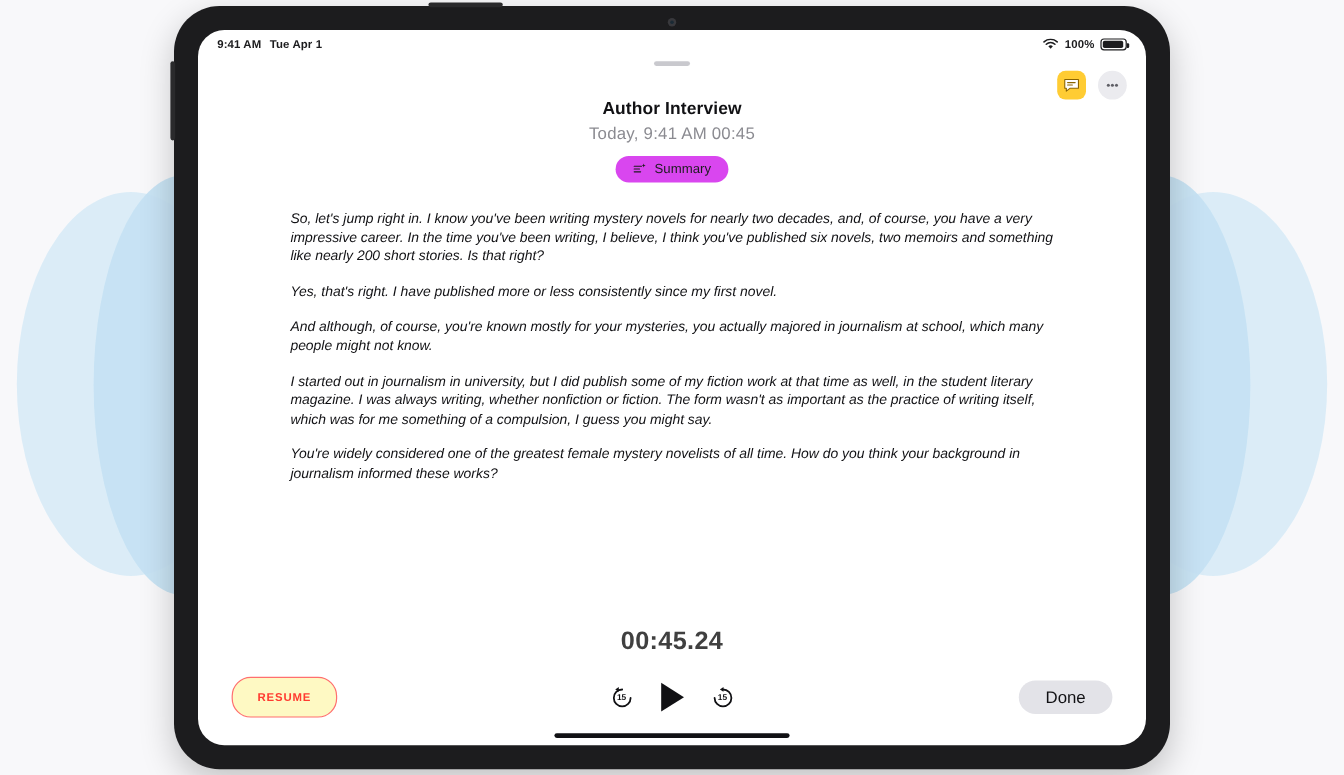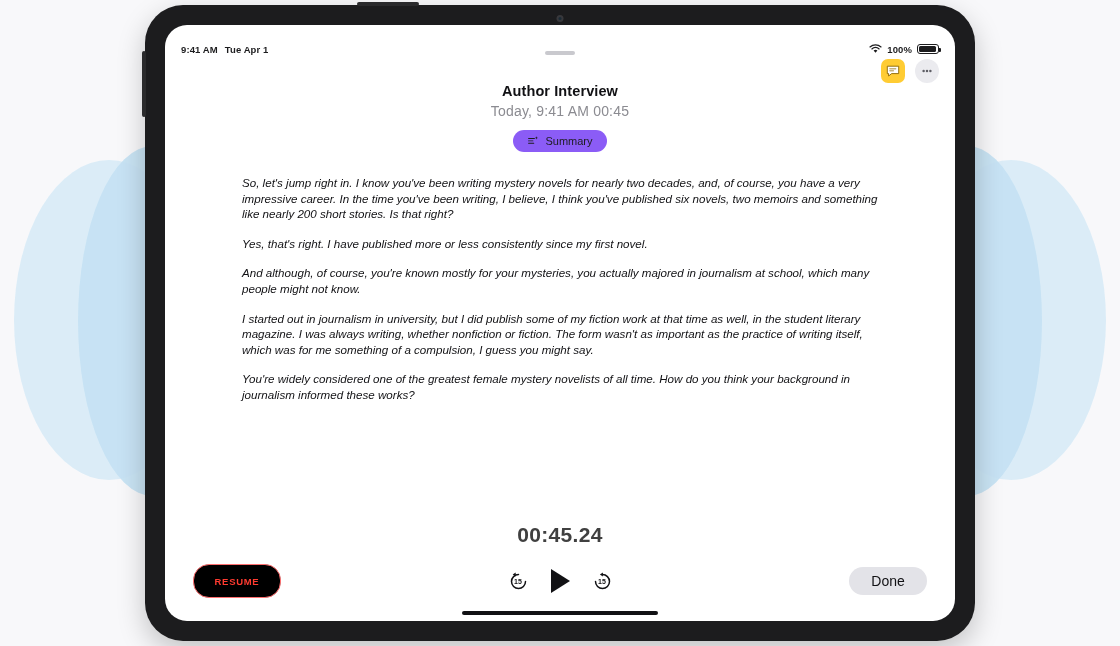--- a/index.html
+++ b/index.html
@@ -119,21 +119,21 @@
     top: 1.5px;
     width: 3px;
     height: 3px;
     background: #1a2a35;
     border-radius: 50%;
   }
 
   
   #status-bar {
     position: absolute;
-    top: 12px;
+    top: 0;
     left: 0;
     right: 0;
     height: 24px;
     display: flex;
     align-items: center;
     justify-content: space-between;
     padding: 0 16px;
     font-size: 9.5px;
     color: #1c1c1e;
     letter-spacing: 0.1px;
@@ -246,21 +246,21 @@
   }
   .summary-wrap {
     display: flex;
     justify-content: center;
     margin-top: 11px;
   }
   .summary-chip {
     display: inline-flex;
     align-items: center;
     gap: 6px;
-    background: #8b5cf6;
+    background: #d946ef;
     border-radius: 14px;
     padding: 5px 14px;
     font-size: 11px;
     color: #1c1c1e;
     font-weight: 500;
     cursor: pointer;
   }
   .summary-chip svg { display: block; }
 
   .transcript {
@@ -305,21 +305,21 @@
     height: 32px;
     border: 1.6px solid #ff6f6f;
     border-radius: 16px;
     color: #ff3b30;
     font-size: 9.5px;
     font-weight: 700;
     letter-spacing: 0.7px;
     display: flex;
     align-items: center;
     justify-content: center;
-    background: #000000;
+    background: #fef9c3;
     cursor: pointer;
   }
   .transport {
     margin: 0 auto;
     display: flex;
     align-items: center;
     gap: 22px;
   }
   .skip-btn {
     position: relative;

